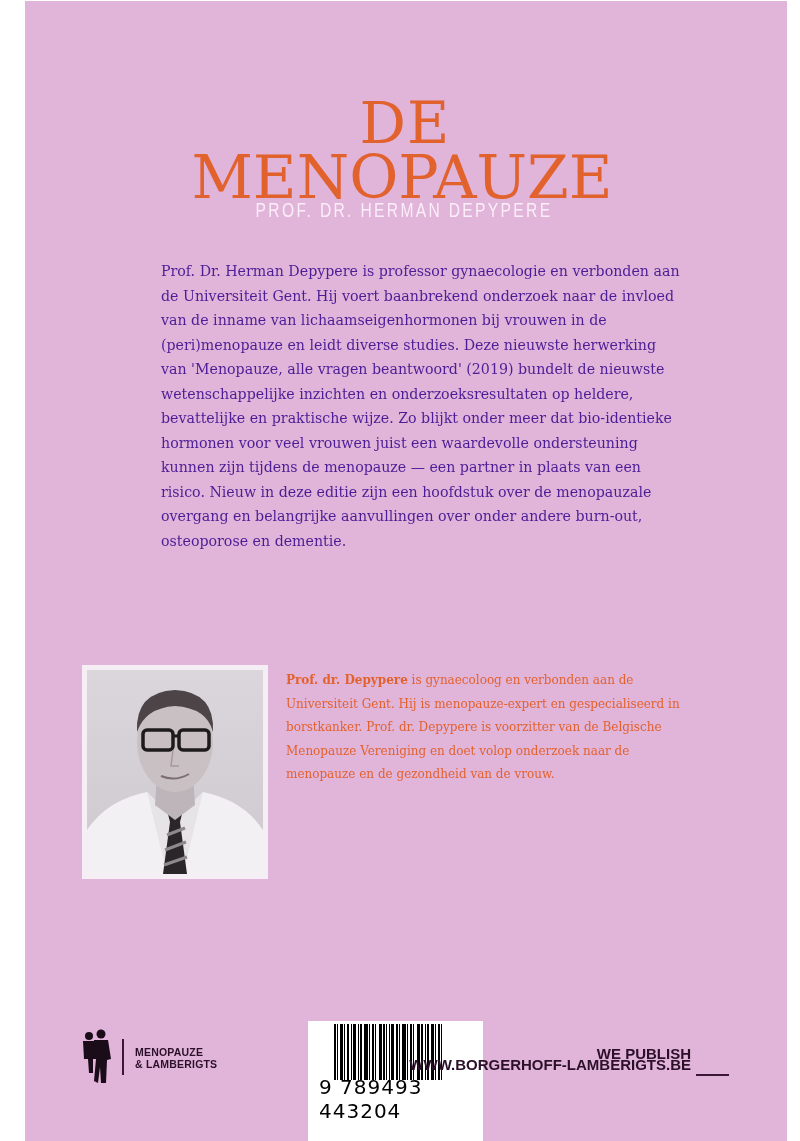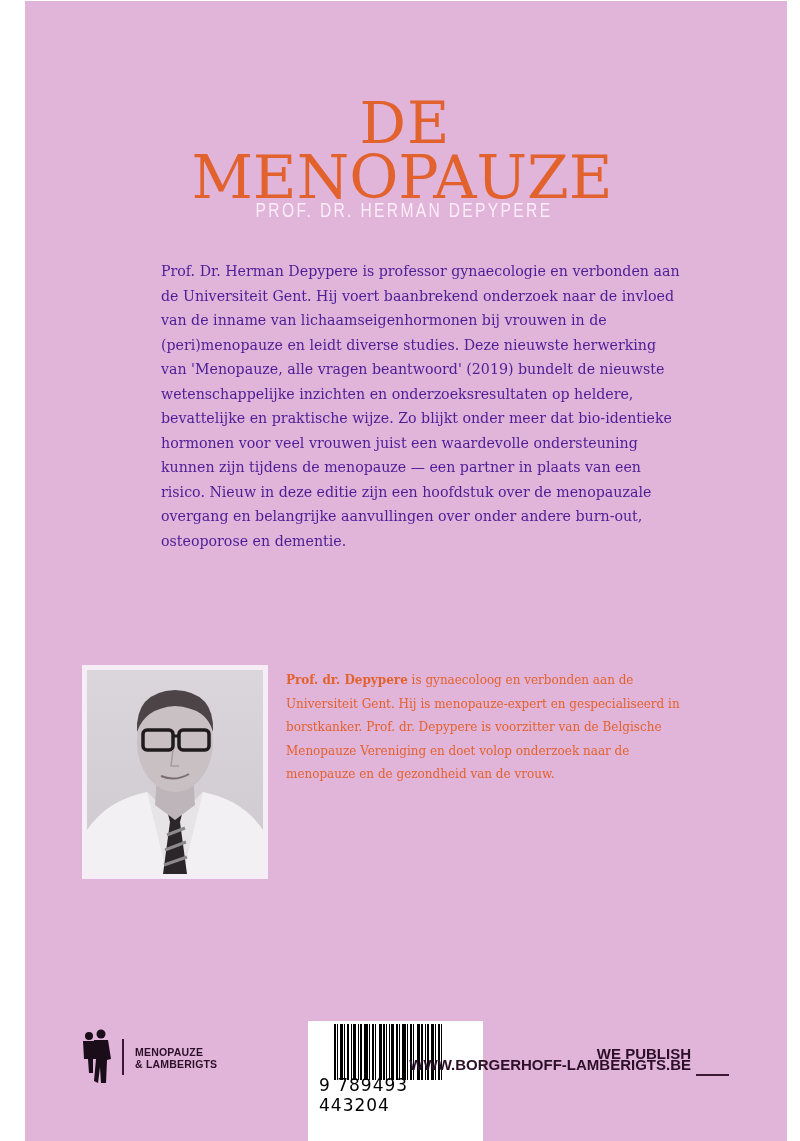--- a/index.html
+++ b/index.html
@@ -15,21 +15,21 @@
   .photo-frame { position:absolute; left:57px; top:664px; width:186px; height:214px; background:#f6eef5; }
   .photo { position:absolute; left:5px; top:5px; width:176px; height:204px; background:linear-gradient(#dad6dc,#cdc9cf); overflow:hidden; }
   .bio { position:absolute; left:261px; top:668px; width:395px; font-family:"DejaVu Serif", "Liberation Serif", serif; font-size:12px; line-height:23.5px; color:#e2622e; }
   .bio b { font-weight:bold; }
   .logo { position:absolute; left:55px; top:1028px; }
   .logo-div { position:absolute; left:97px; top:1038px; width:2px; height:36px; background:#3a1733; }
   .logo-text { position:absolute; left:110px; top:1045px; font-family:"Liberation Sans", sans-serif; font-weight:bold; font-size:10.5px; line-height:12px; color:#2b1028; letter-spacing:0.2px; }
   .barcode-box { position:absolute; left:283px; top:1020px; width:175px; height:121px; background:#ffffff; }
   .bars { position:absolute; left:26px; top:3px; width:126px; height:58px; display:flex; align-items:flex-start; }
   .bars span { display:block; background:#000; height:56px; }
-  .isbn { position:absolute; left:11px; top:54px; font-family:"DejaVu Sans", sans-serif; font-size:17px; color:#000; letter-spacing:1px; background:transparent; }
+  .isbn { position:absolute; left:11px; top:54px; font-family:"DejaVu Sans", sans-serif; font-size:20px; color:#000; letter-spacing:1px; background:transparent; }
   .publish { position:absolute; right:96px; top:1047px; text-align:right; font-family:"Liberation Sans", sans-serif; font-weight:bold; font-size:15px; line-height:11px; color:#2b1028; }
   .publish-line { position:absolute; left:671px; top:1073px; width:33px; height:2px; background:#3a1733; }
 </style>
 </head>
 <body>
 
 <div class="cover">
 
   <div class="title title-de">DE</div>
   <div class="title title-main">MENOPAUZE</div>

